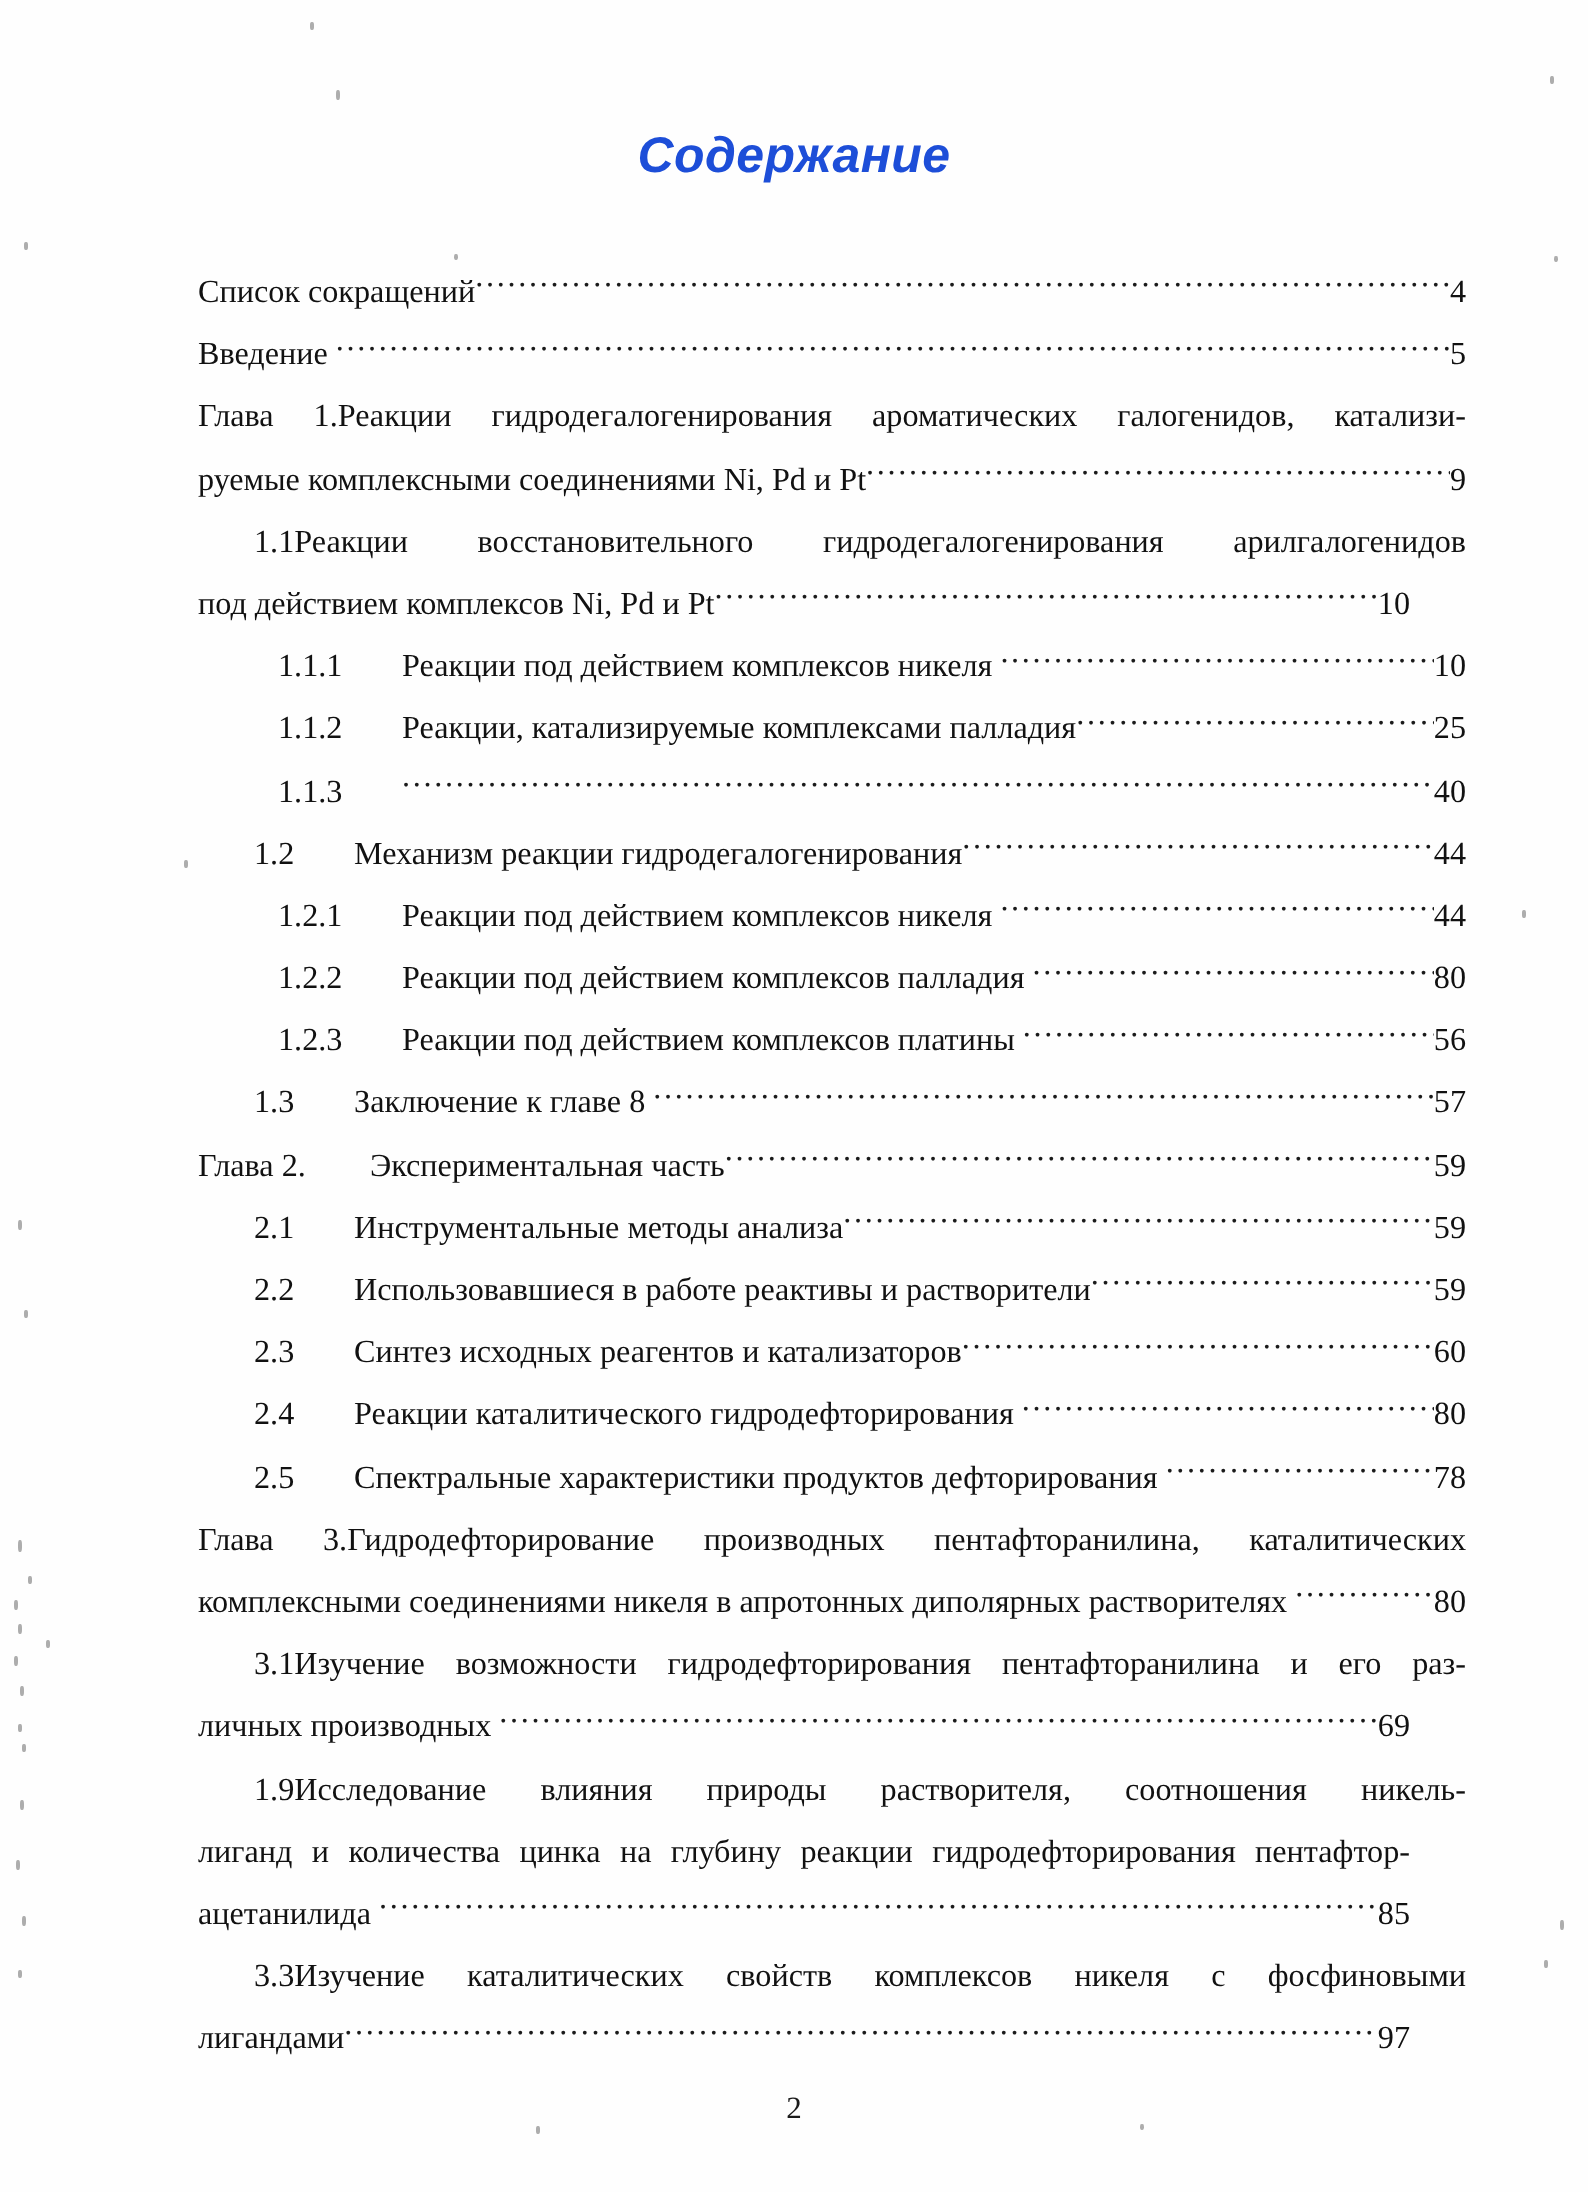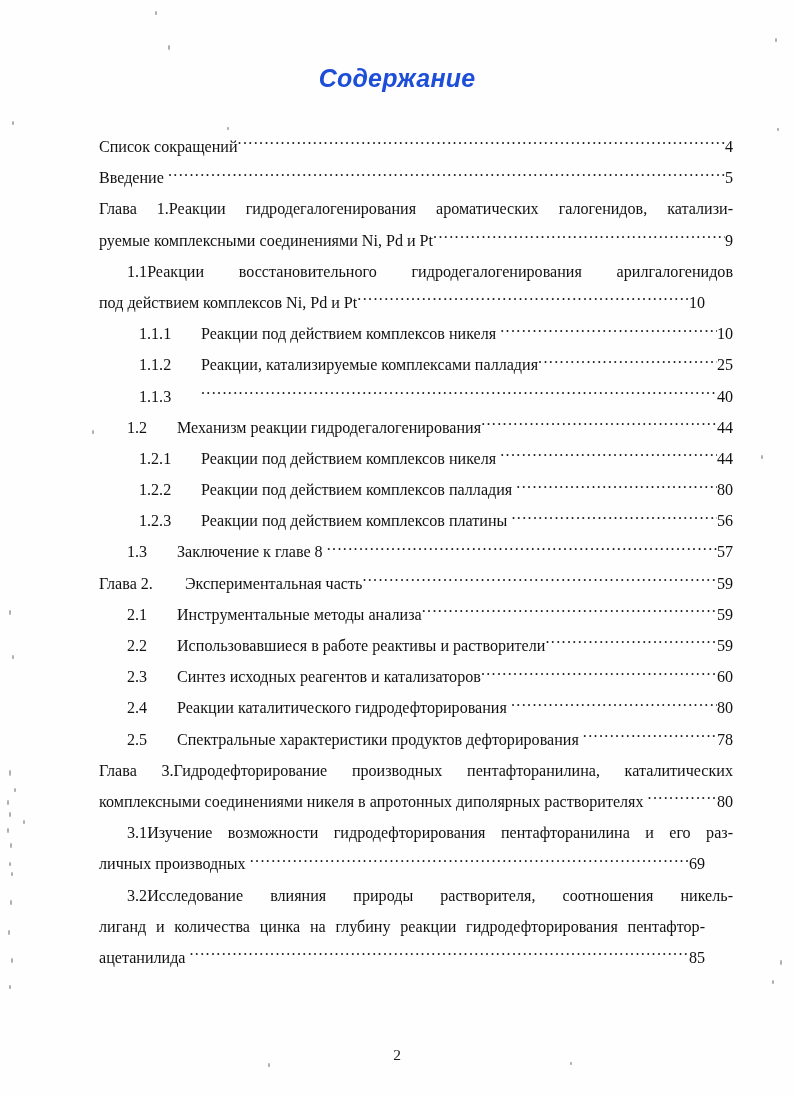--- a/index.html
+++ b/index.html
@@ -379,30 +379,40 @@
       </div>
       <div class="line" style="margin-left:-28px;">
         <span class="txt">личных производных </span>
         <span class="leader"></span>
         <span class="pg">69</span>
       </div>
     </div>
 
     <div class="entry lvl-2">
       <div class="line justify">
-        <span class="num w-sec">3.2</span><span class="txt">Исследование влияния природы растворителя, соотношения никель-</span>
+        <span class="num w-sec">1.9</span><span class="txt">Исследование влияния природы растворителя, соотношения никель-</span>
       </div>
       <div class="line justify" style="margin-left:-28px;">
         <span class="txt">лиганд и количества цинка на глубину реакции гидродефторирования пентафтор-</span>
       </div>
       <div class="line" style="margin-left:-28px;">
         <span class="txt">ацетанилида </span>
         <span class="leader"></span>
         <span class="pg">85</span>
       </div>
     </div>
 
+    <div class="entry lvl-2">
+      <div class="line justify">
+        <span class="num w-sec">3.3</span><span class="txt">Изучение каталитических свойств комплексов никеля с фосфиновыми</span>
+      </div>
+      <div class="line" style="margin-left:-28px;">
+        <span class="txt">лигандами</span>
+        <span class="leader"></span>
+        <span class="pg">97</span>
+      </div>
+    </div>
 
   </div>
 
   <div class="folio">2</div>
 
 </div>
 
 </body></html>

